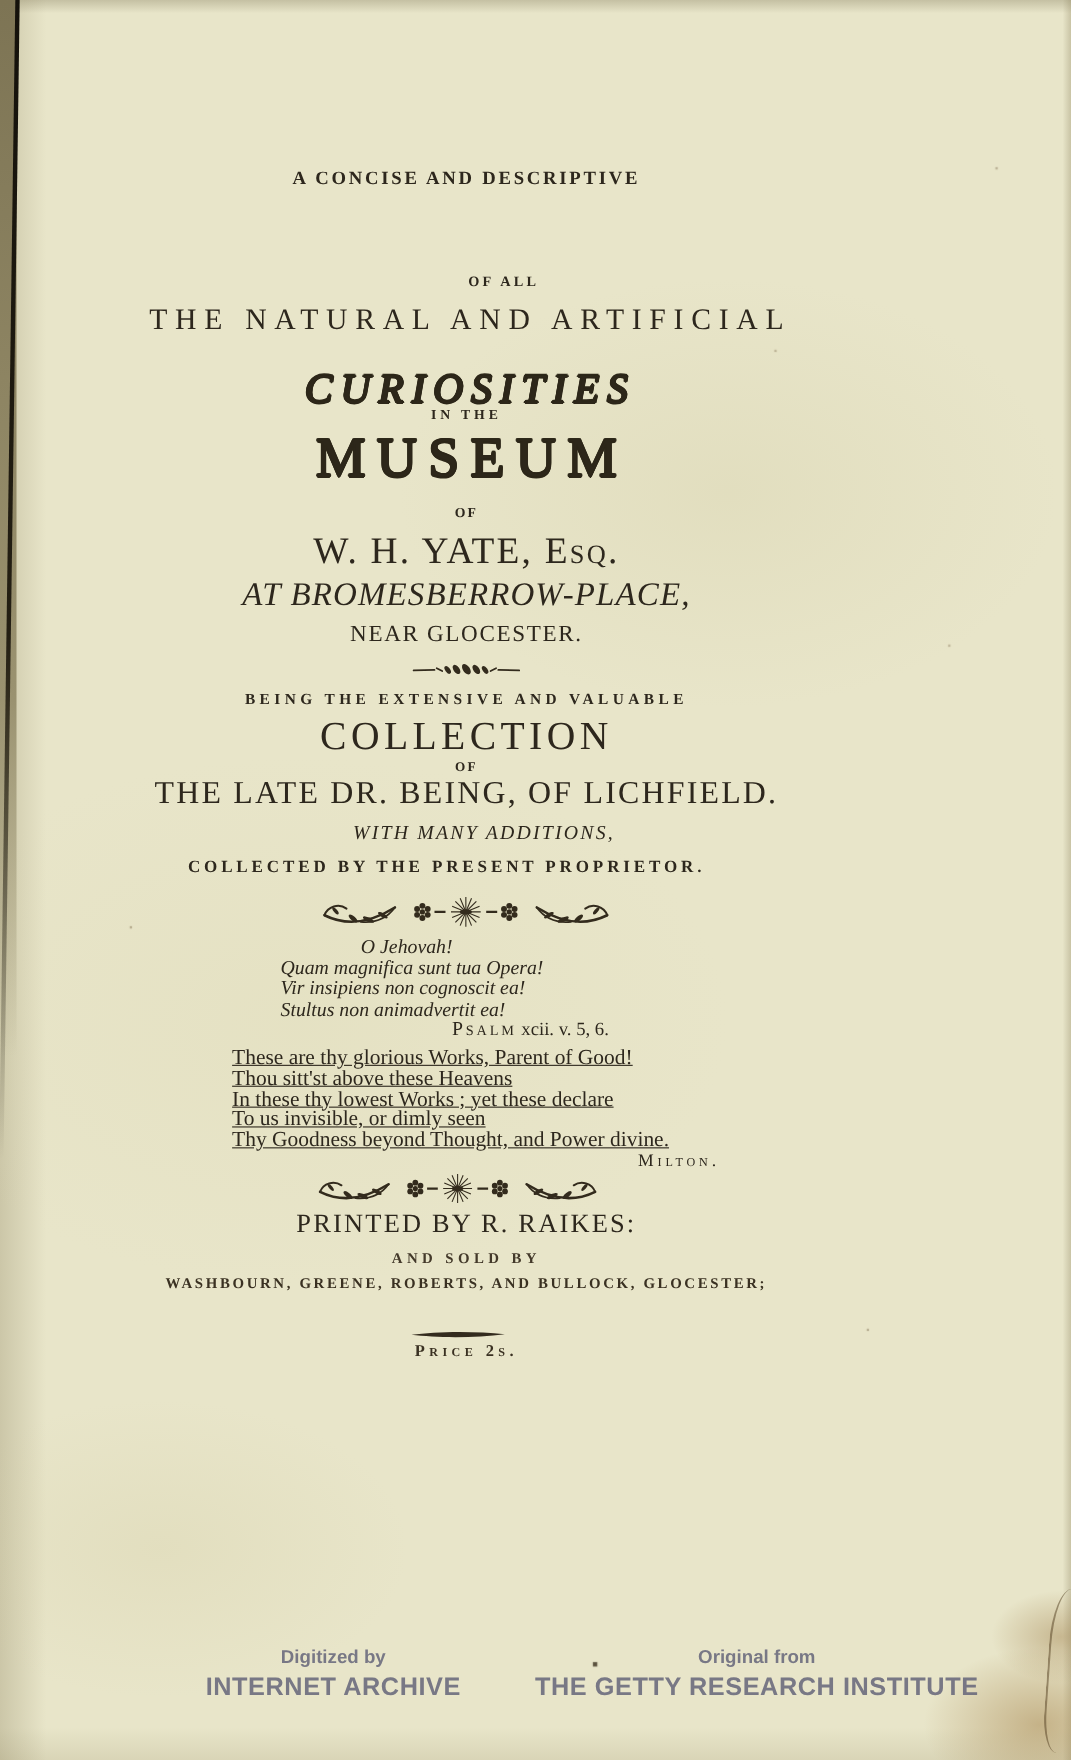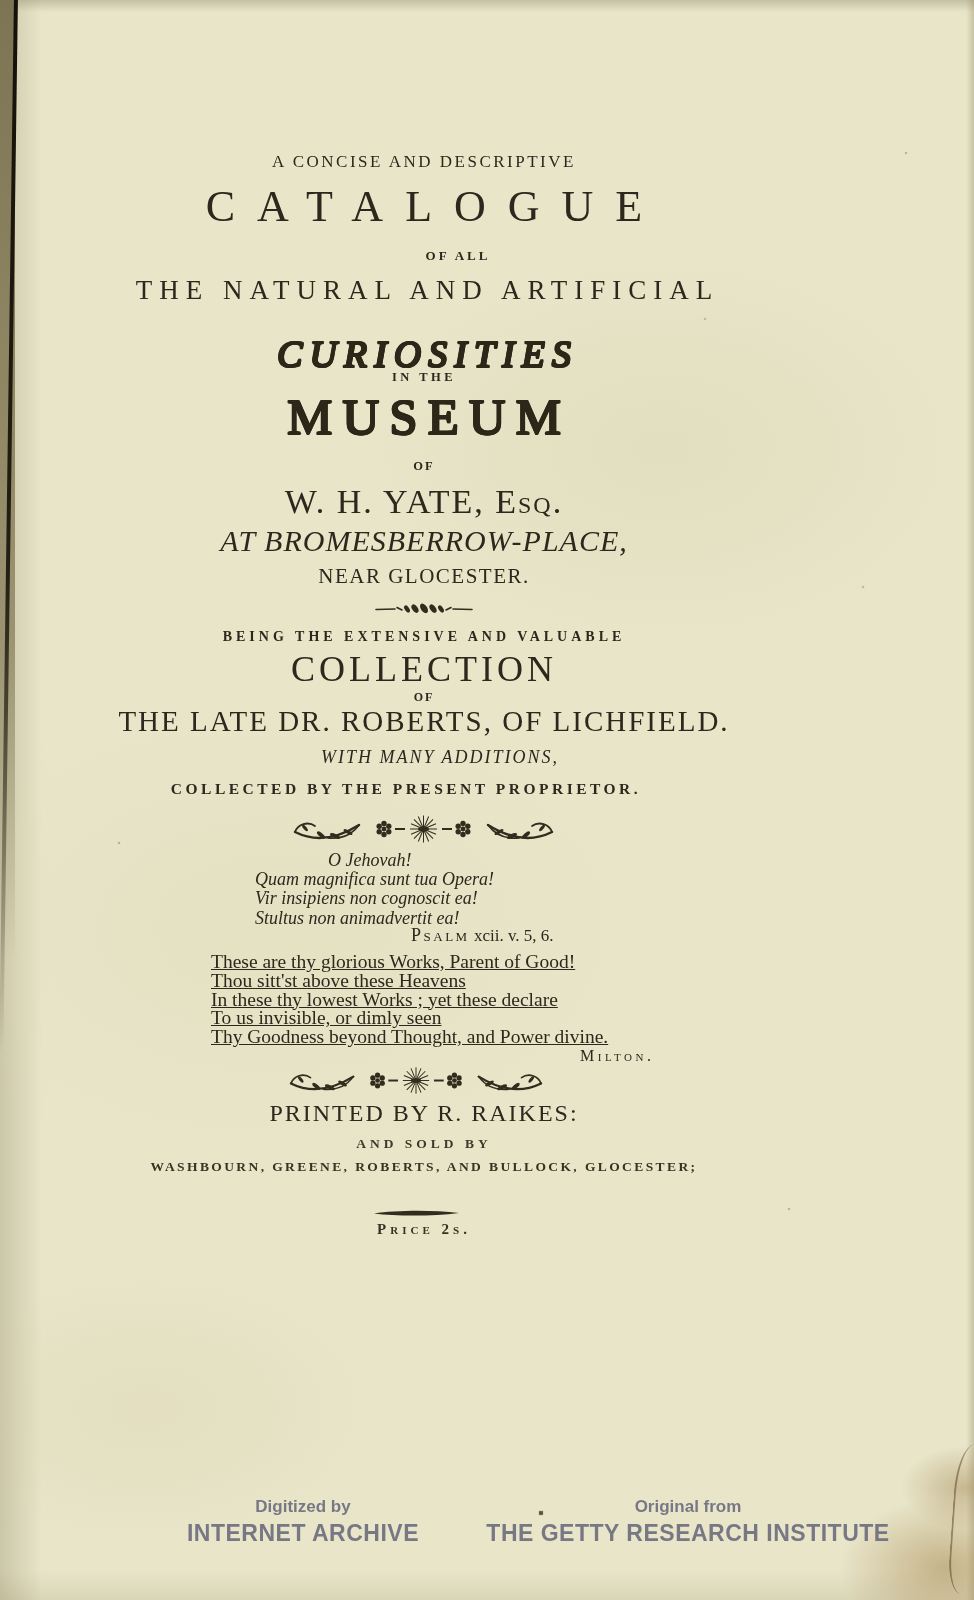--- a/index.html
+++ b/index.html
@@ -52,21 +52,21 @@
   .sc   { font-variant:small-caps; }
 
   .outline {
     color:rgba(45,39,29,0.20);
     text-shadow: 1.1px 0 0 #2d2719, -1.1px 0 0 #2d2719,
                  0 1.1px 0 #2d2719, 0 -1.1px 0 #2d2719,
                  0.8px 0.8px 0 #2d2719, -0.8px 0.8px 0 #2d2719,
                  0.8px -0.8px 0 #2d2719, -0.8px -0.8px 0 #2d2719;
   }
 
-  #l-kicker     { top:152px; font-size:17px; font-weight:normal; letter-spacing:2.5px; }
+  #l-kicker     { top:152px; font-size:17px; font-weight:bold; letter-spacing:2.5px; }
   #l-title      { top:181px; font-size:44px; letter-spacing:22px; text-indent:22px; }
   #l-ofall      { top:248px; font-size:13px; font-weight:bold; letter-spacing:3px; margin-left:34px; }
   #l-scope      { top:275px; font-size:27px; letter-spacing:7px; text-indent:7px; }
   #l-curios     { top:332px; font-size:38px; letter-spacing:7px; text-indent:7px;font-family:Liberation Serif, serif; }
   #l-inthe      { top:370px; font-size:12.5px; font-weight:bold; letter-spacing:3.5px; }
   #l-museum     { top:388px; font-size:51px; letter-spacing:10px; text-indent:10px; }
   #l-of1        { top:459px; font-size:12.5px; font-weight:bold; letter-spacing:2px; }
   #l-owner      { top:483px; font-size:34px; letter-spacing:2px; }
   #l-estate     { top:524px; font-size:30px; letter-spacing:1px; }
   #l-near       { top:564px; font-size:21px; letter-spacing:1.5px; }
@@ -114,21 +114,20 @@
 <body>
 
 <div class="page">
 
   <div class="binding-strip"></div>
   <div class="binding-line"></div>
   <div class="flecks"></div>
   <div class="tear"></div>
 
   <div class="line" id="l-kicker">A CONCISE AND DESCRIPTIVE</div>
-  <div class="line" id="l-title">CATALOGUE</div>
   <div class="line" id="l-ofall">OF ALL</div>
   <div class="line" id="l-scope">THE NATURAL AND ARTIFICIAL</div>
   <div class="line ital outline" id="l-curios">CURIOSITIES</div>
   <div class="line" id="l-inthe">IN THE</div>
   <div class="line outline" id="l-museum">MUSEUM</div>
   <div class="line" id="l-of1">OF</div>
   <div class="line sc" id="l-owner">W. H. YATE, Esq.</div>
   <div class="line ital" id="l-estate">AT BROMESBERROW-PLACE,</div>
   <div class="line" id="l-near">NEAR GLOCESTER.</div>
 
@@ -144,21 +143,21 @@
       <ellipse cx="41" cy="8.6" rx="2.7" ry="4.8" transform="rotate(-35 41 8.6)"></ellipse>
       <ellipse cx="50" cy="8.4" rx="3.1" ry="5.4" transform="rotate(-35 50 8.4)"></ellipse>
       <ellipse cx="59" cy="8.6" rx="2.7" ry="4.8" transform="rotate(-35 59 8.6)"></ellipse>
       <ellipse cx="67" cy="9" rx="2.2" ry="4" transform="rotate(-35 67 9)"></ellipse>
     </g>
   </svg>
 
   <div class="line" id="l-being">BEING THE EXTENSIVE AND VALUABLE</div>
   <div class="line" id="l-collection">COLLECTION</div>
   <div class="line" id="l-of2">OF</div>
-  <div class="line" id="l-greene">THE LATE DR. ROBERTS, OF LICHFIELD.</div>
+  <div class="line" id="l-greene">THE LATE DR. BEING, OF LICHFIELD.</div>
   <div class="line ital" id="l-additions">WITH MANY ADDITIONS,</div>
   <div class="line" id="l-collected">COLLECTED BY THE PRESENT PROPRIETOR.</div>
 
   <svg id="orn-floral-1" width="265" height="37" viewBox="0 0 265 37">
     <defs>
       <g id="sw">
         <path d="M4,21 C22,30 44,29 68,14" class="ink" fill="none" stroke-width="2.4" stroke-linecap="round"></path>
         <path d="M4,21 C7,13 17,10 24,15" class="ink" fill="none" stroke-width="1.8" stroke-linecap="round"></path>
         <path d="M68,14 C60,25 48,28 37,27" class="ink" fill="none" stroke-width="1.6" stroke-linecap="round"></path>
         <ellipse cx="30" cy="24" rx="2" ry="5" transform="rotate(-50 30 24)" class="inkf"></ellipse>

